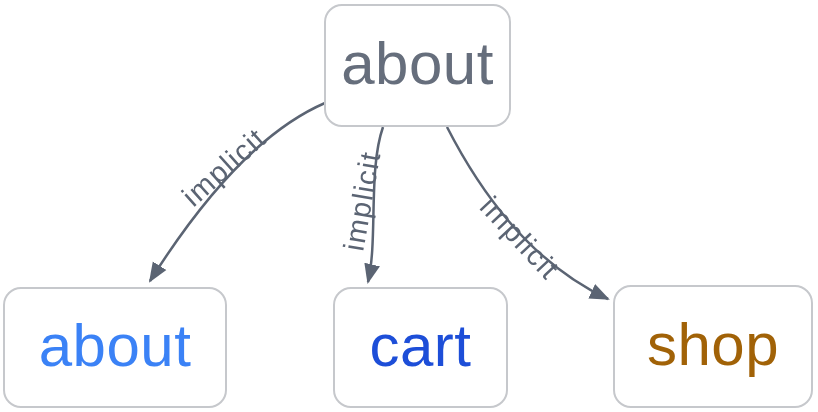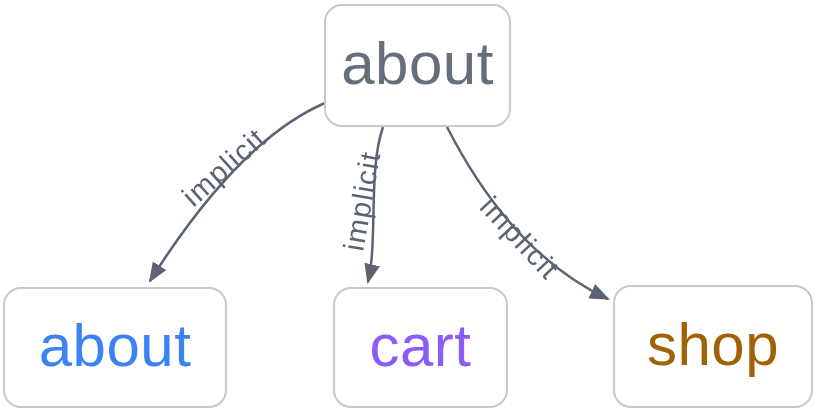--- a/index.html
+++ b/index.html
@@ -68,18 +68,18 @@
       <text class="edge-label" fill="#5b6473" transform="translate(520 238) rotate(47)">implicit</text>
     </svg>
 
 <div class="node" style="left: 324px; top: 4px; width: 187px; height: 123px; background: rgb(255, 255, 255); border-color: rgb(198, 200, 204);">
       <span class="node-label" style="color: rgb(102, 110, 124);">about</span>
     </div>
     <div class="node" style="left: 3px; top: 287px; width: 224px; height: 121px; background: rgb(255, 255, 255); border-color: rgb(198, 200, 204);">
       <span class="node-label" style="color: #3b82f6;">about</span>
     </div>
     <div class="node" style="left: 333px; top: 287px; width: 175px; height: 121px; background: rgb(255, 255, 255); border-color: rgb(198, 200, 204);">
-      <span class="node-label" style="color: #8b5cf6;">cart</span>
+      <span class="node-label" style="color: #1d4ed8;">cart</span>
     </div>
     <div class="node" style="left: 613px; top: 285px; width: 200px; height: 123px; background: rgb(255, 255, 255); border-color: rgb(198, 200, 204);">
       <span class="node-label" style="color: #a16207;">shop</span>
     </div>
   </div>
 
 </body></html>

